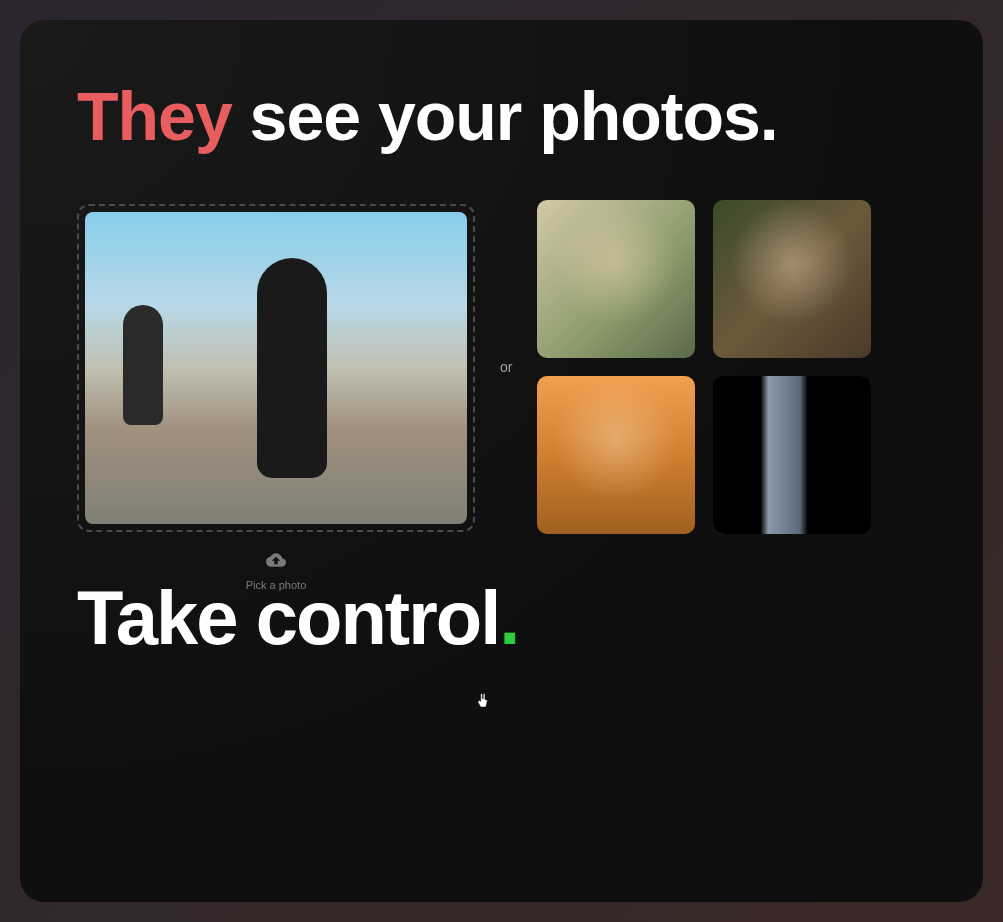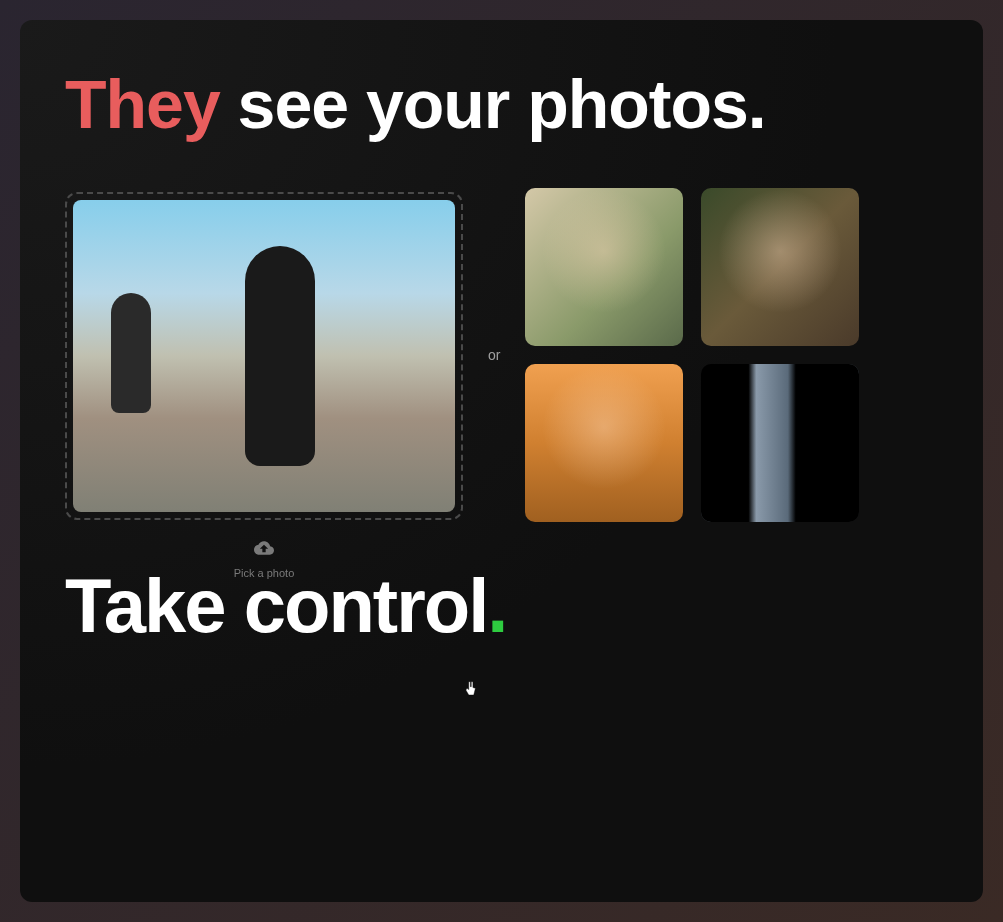--- a/index.html
+++ b/index.html
@@ -10,22 +10,22 @@
     body {
       font-family: -apple-system, BlinkMacSystemFont, "Segoe UI", Helvetica, Arial, sans-serif;
       background: linear-gradient(135deg, #2a2530 0%, #3a2a25 100%);
       width: 1003px;
       height: 922px;
       padding: 20px;
       overflow: hidden;
     }
     .card {
       background: radial-gradient(ellipse at top left, #1a1a1a 0%, #0f0f0f 60%);
-      border-radius: 12px;
-      padding: 45px;
+      border-radius: 24px;
+      padding: 57px;
       height: 100%;
       position: relative;
     }
     .main-title {
       font-size: 68px;
       font-weight: 700;
       color: #ffffff;
       letter-spacing: -1px;
       margin-bottom: 45px;
     }

